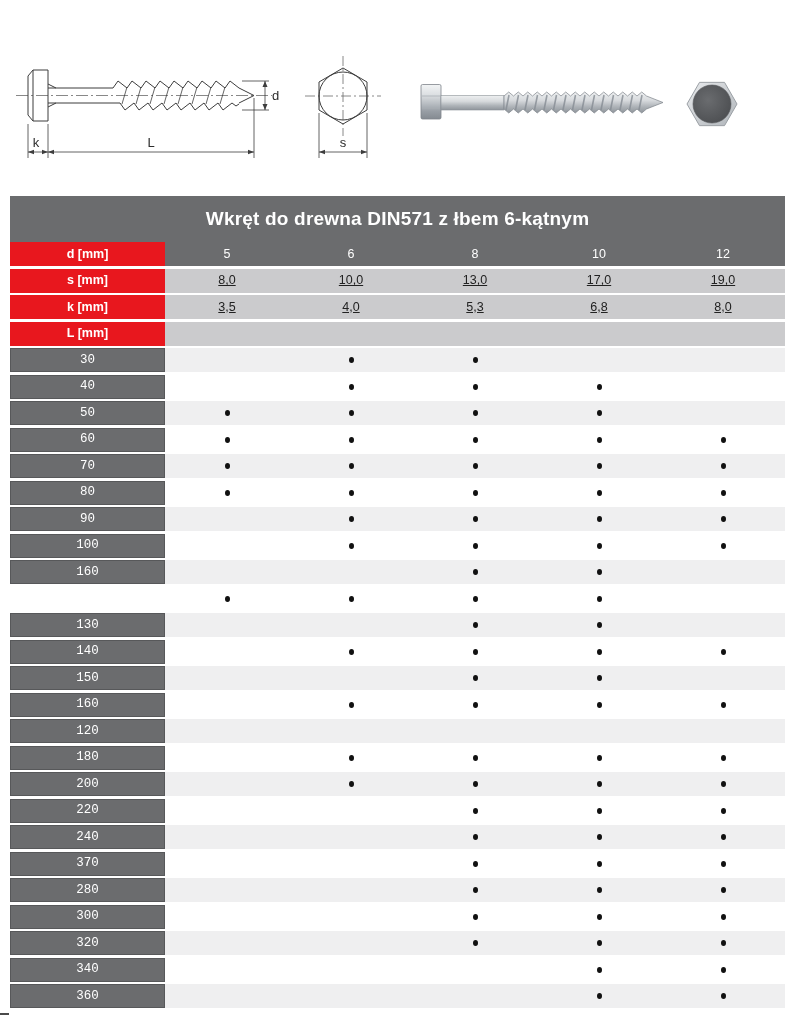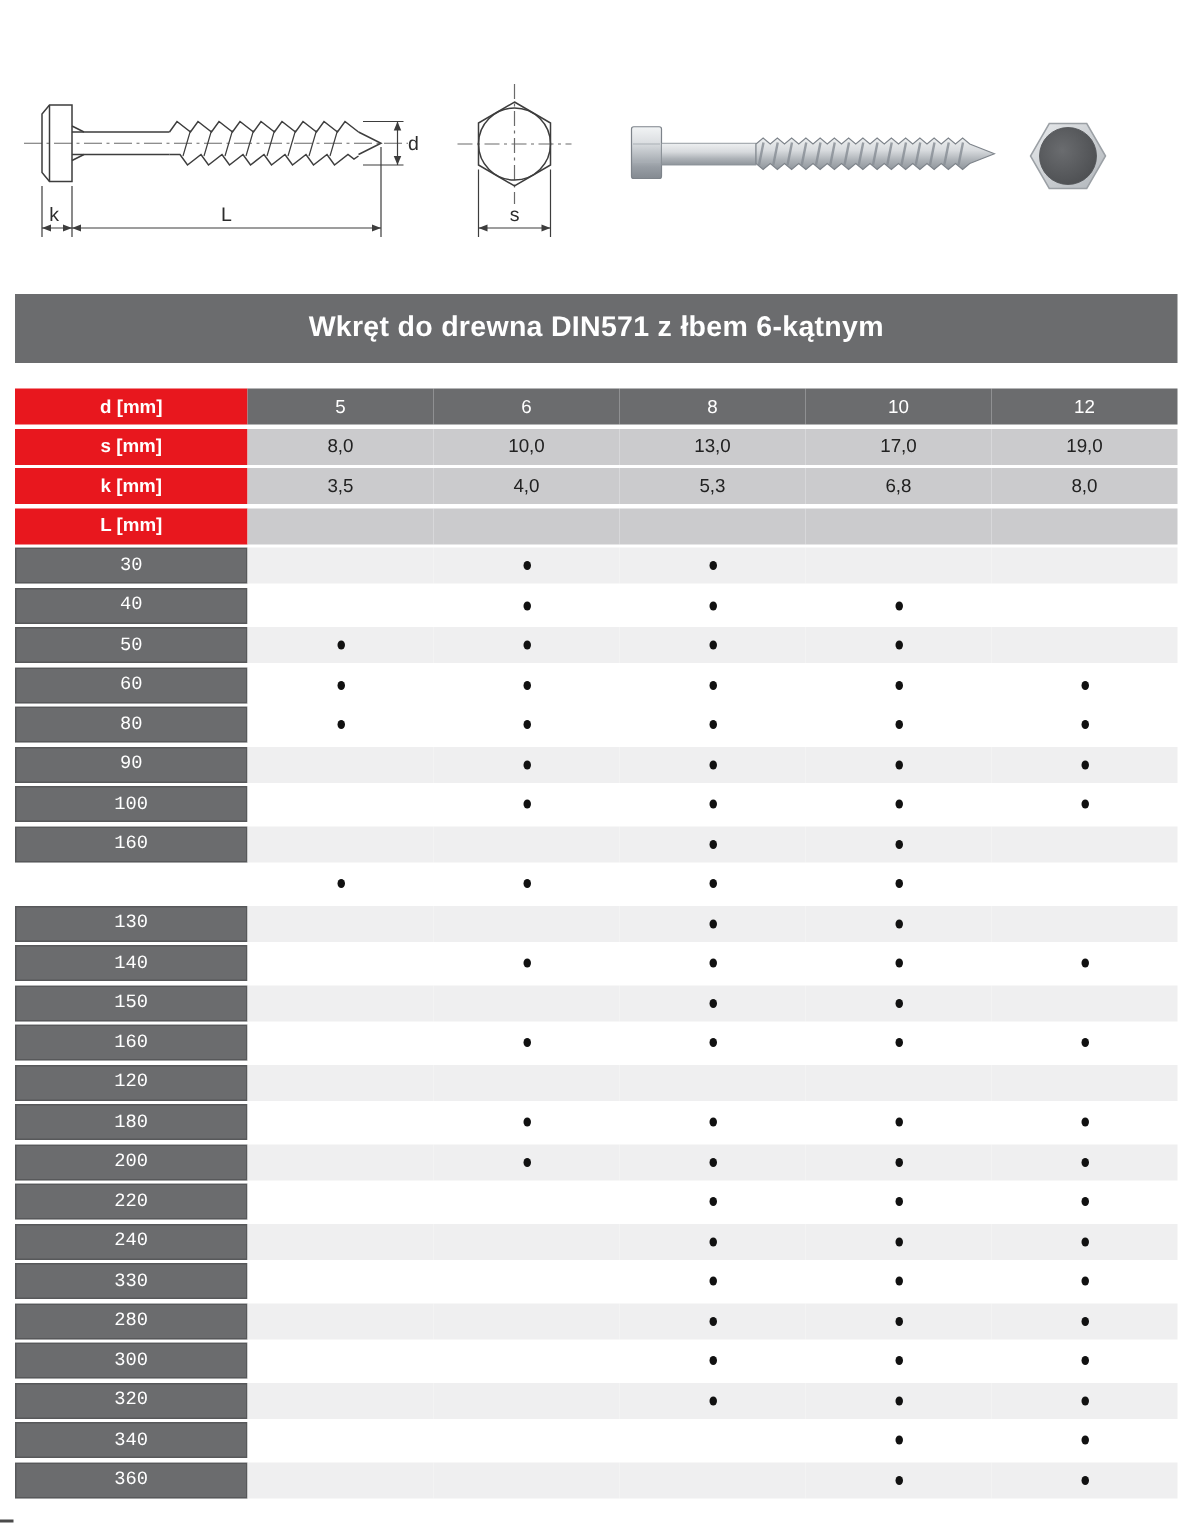--- a/index.html
+++ b/index.html
@@ -14,38 +14,38 @@
   html,body{margin:0;padding:0;}
   body{
     width:796px;height:1024px;background:#fff;overflow:hidden;position:relative;
     font-family:"Liberation Sans",sans-serif;
   }
   .drawing-area{width:796px;height:196px;background:#fff;}
   .tbl{width:775px;margin-left:10px;}
   .tbl-title{
     height:46px;background:var(--header-gray);color:#fff;
     display:flex;align-items:center;justify-content:center;
-    font-size:19px;font-weight:bold;letter-spacing:.2px;margin-bottom:17px;
+    font-size:19px;font-weight:bold;letter-spacing:.2px;margin-bottom:0;
   }
   .trow{
     display:grid;grid-template-columns:155px repeat(5,1fr);
     column-gap:0;height:24px;margin-bottom:2.5px;
   }
   .cell{
     display:flex;align-items:center;justify-content:center;
     font-size:12.5px;line-height:1;
   }
   .lbl-red{background:var(--accent-red);color:#fff;font-weight:bold;}
   .lbl-dark{
     background:var(--header-gray);color:#fff;
     box-shadow:inset 0 0 0 1px rgba(0,0,0,.18);
     font-family:Liberation Mono, monospace;
   }
   .c-dark{background:var(--header-gray);color:#fff;}
-  .c-light{background:var(--cell-light-gray);color:#222;}
+  .c-light{background:var(--cell-light-gray);color:#222;text-decoration:underline;}
   .c-a{background:var(--row-alt-gray);}
   .c-b{background:var(--row-white);}
   .dot{width:5px;height:6px;border-radius:50%;background:var(--dot-black);display:block;}
   .artifact{position:absolute;left:0;top:1013px;width:9px;height:2px;background:#4a4a4a;}
   text{font-family:"Liberation Sans",sans-serif;}
 </style>
 </head>
 <body>
 
 <div class="drawing-area">
@@ -220,20 +220,38 @@
           <span class="dot"></span>
         </div>
         <div class="cell c-b">
           <span class="dot"></span>
         </div>
         <div class="cell c-b">
           <span class="dot"></span>
         </div>
       </div>
       <div class="trow">
+        <div class="cell lbl-dark">70</div>
+        <div class="cell c-a">
+          <span class="dot"></span>
+        </div>
+        <div class="cell c-a">
+          <span class="dot"></span>
+        </div>
+        <div class="cell c-a">
+          <span class="dot"></span>
+        </div>
+        <div class="cell c-a">
+          <span class="dot"></span>
+        </div>
+        <div class="cell c-a">
+          <span class="dot"></span>
+        </div>
+      </div>
+      <div class="trow">
         <div class="cell lbl-dark">80</div>
         <div class="cell c-b">
           <span class="dot"></span>
         </div>
         <div class="cell c-b">
           <span class="dot"></span>
         </div>
         <div class="cell c-b">
           <span class="dot"></span>
         </div>
@@ -421,21 +439,21 @@
           <span class="dot"></span>
         </div>
         <div class="cell c-a">
           <span class="dot"></span>
         </div>
         <div class="cell c-a">
           <span class="dot"></span>
         </div>
       </div>
       <div class="trow">
-        <div class="cell lbl-dark">330</div>
+        <div class="cell lbl-dark">370</div>
         <div class="cell c-b"></div>
         <div class="cell c-b"></div>
         <div class="cell c-b">
           <span class="dot"></span>
         </div>
         <div class="cell c-b">
           <span class="dot"></span>
         </div>
         <div class="cell c-b">
           <span class="dot"></span>

